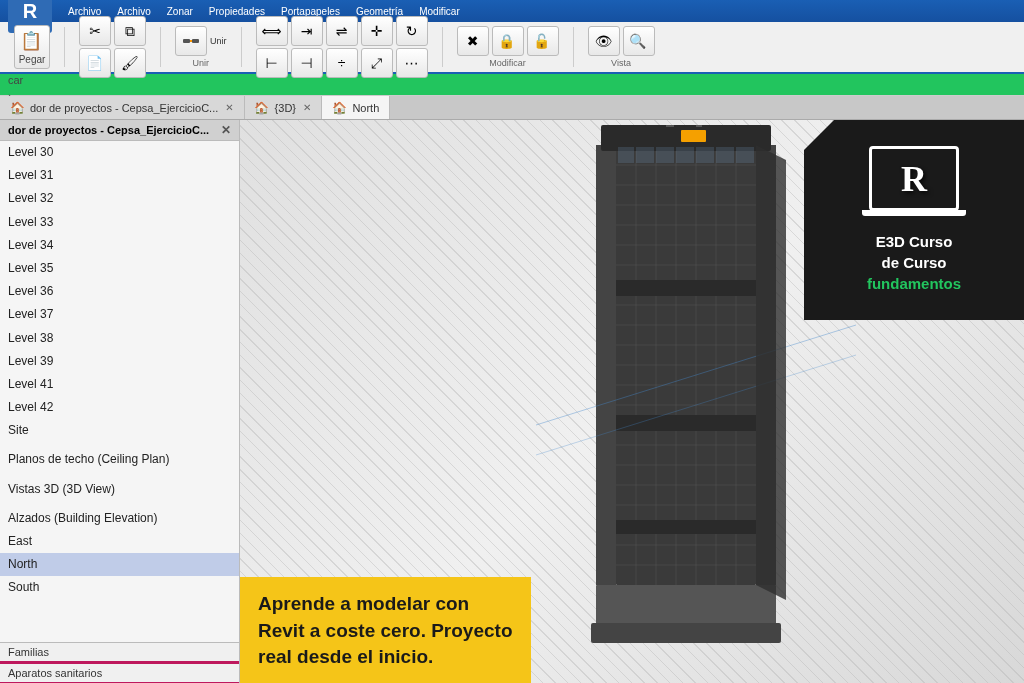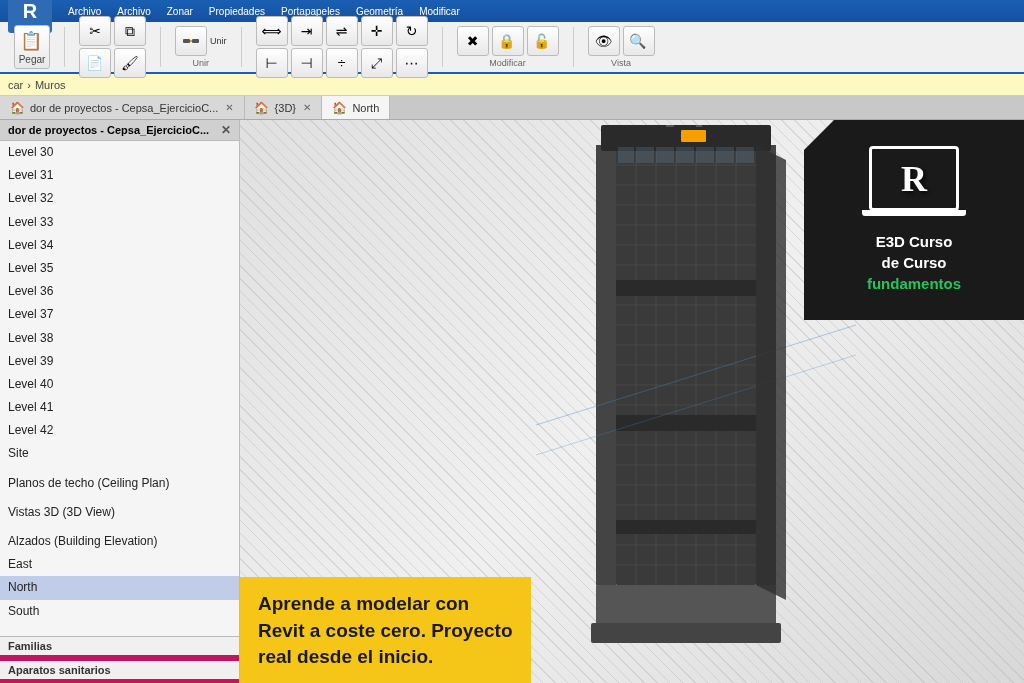--- a/index.html
+++ b/index.html
@@ -226,22 +226,21 @@
     
     .panel-footer {
       border-top: 1px solid #bbb;
       background: #f0f0f0;
     }
     .panel-footer-item {
       padding: 3px 8px;
       font-size: 11px;
       color: #333;
       cursor: pointer;
-      border-bottom: 6px solid #be185d;
-      font-weight: bold;
+      border-bottom: 3px solid #be185d;
     }
 
     
     .ribbon-area {
       background: #f0f0f0;
       border-bottom: 2px solid #1a5fb4;
     }
     .ribbon-top {
       background: linear-gradient(to bottom, #1a5fb4, #1550a0);
       height: 22px;
@@ -308,29 +307,29 @@
       color: #444;
     }
     .section-name {
       font-size: 9px;
       color: #666;
       margin-top: 2px;
     }
 
     
     .breadcrumb-bar {
-      background: #fef9c3;
+      background: #22c55e;
       height: 22px;
       display: flex;
-      align-items: center;
       padding: 0 8px;
       font-size: 11px;
       color: #444;
       border-bottom: 1px solid #ccc;
       gap: 4px;
+      flex-direction: column;
     }
   </style>
 </head>
 <body>
 
 <div class="ribbon-area">
   <div class="ribbon-top">
     <div class="ribbon-icon">R</div>
     <span class="ribbon-top-item">Archivo</span>
     <span class="ribbon-top-item">Archivo</span>
@@ -453,21 +452,20 @@
       <div class="tree-item indent1">Level 30</div>
       <div class="tree-item indent1">Level 31</div>
       <div class="tree-item indent1">Level 32</div>
       <div class="tree-item indent1">Level 33</div>
       <div class="tree-item indent1">Level 34</div>
       <div class="tree-item indent1">Level 35</div>
       <div class="tree-item indent1">Level 36</div>
       <div class="tree-item indent1">Level 37</div>
       <div class="tree-item indent1">Level 38</div>
       <div class="tree-item indent1">Level 39</div>
-      <div class="tree-item indent1">Level 40</div>
       <div class="tree-item indent1">Level 41</div>
       <div class="tree-item indent1">Level 42</div>
       <div class="tree-item indent1">Site</div>
       <div class="tree-item section-header">Planos de techo (Ceiling Plan)</div>
       <div class="tree-item section-header">Vistas 3D (3D View)</div>
       <div class="tree-item section-header">Alzados (Building Elevation)</div>
       <div class="tree-item indent1">East</div>
       <div class="tree-item indent1 selected">North</div>
       <div class="tree-item indent1">South</div>
     </div>

